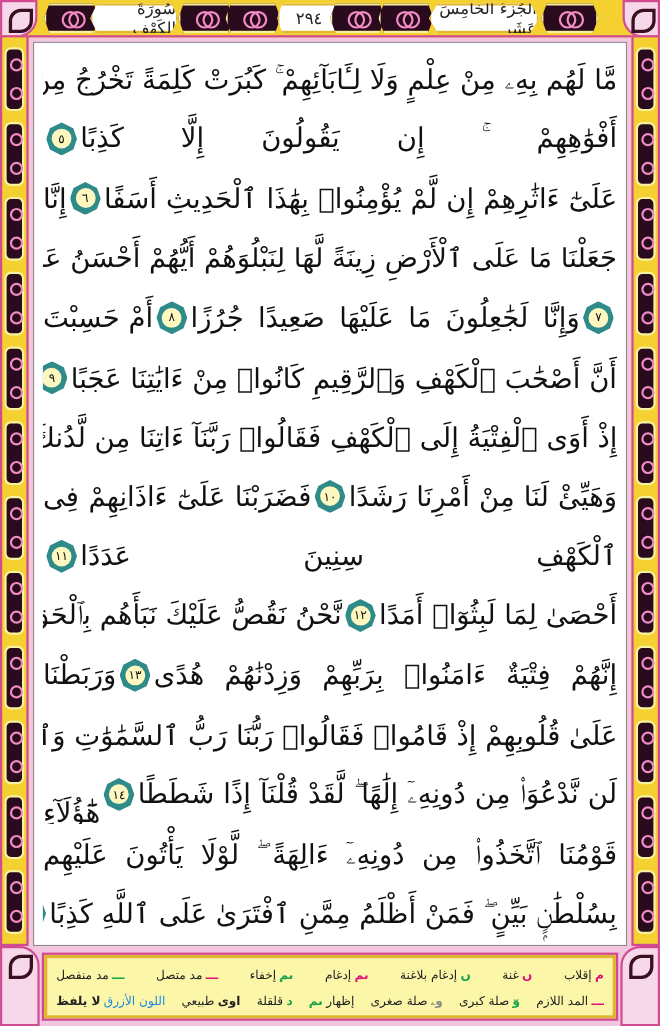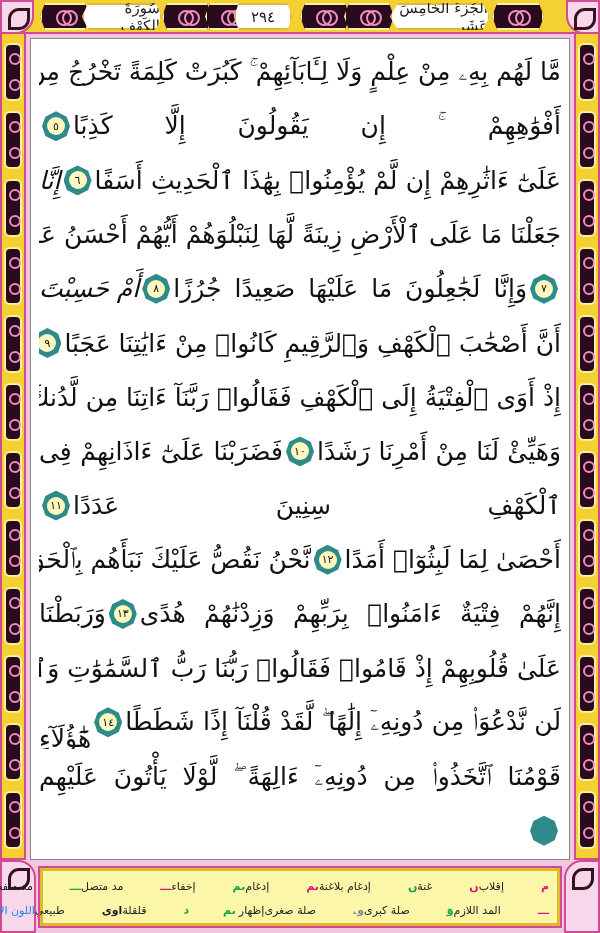--- a/index.html
+++ b/index.html
@@ -118,34 +118,34 @@
     outline:2px solid #d14b93;
     box-sizing:border-box;
     direction:rtl;
     padding:3px 8px;
     font-family:"DejaVu Sans", sans-serif; font-size:11px; color:#222;
   }
   .legend .row {
     display:flex; justify-content:space-between; align-items:center; height:24px;
   }
   .legend .item { display:inline-flex; align-items:center; gap:3px; white-space:nowrap; }
-  .legend .sw { font-weight:bold;margin-left:34px; }
+  .legend .sw { font-weight:bold; }
 </style>
 </head>
 <body>
 
 <div class="frame">
   <div class="header">
     <div class="hpanel" style="left:40px;width:50px;"></div>
     <div class="hlabel" style="left:82px;width:80px;">
       <span>سُورَةُ الكَهْف</span>
     </div>
     <div class="hpanel" style="left:162px;width:50px;"></div>
     <div class="hpanel" style="left:205px;width:50px;"></div>
-    <div class="hlabel" style="left:234px;width:58px;">
+    <div class="hlabel" style="left:252px;width:58px;">
       <span>٢٩٤</span>
     </div>
     <div class="hpanel" style="left:300px;width:50px;"></div>
     <div class="hpanel" style="left:344px;width:50px;"></div>
     <div class="hlabel" style="left:390px;width:100px;">
       <span>الجُزءُ الخامِسَ عَشَر</span>
     </div>
     <div class="hpanel" style="left:492px;width:52px;"></div>
   </div>
   <div class="corner tl"></div>
@@ -188,34 +188,34 @@
       <span class="t">أَفْوَٰهِهِمْ ۚ إِن يَقُولُونَ إِلَّا كَذِبًا</span>
       <span class="ayah">
           <span class="num">٥</span>
         </span>
     </div>
     <div class="line">
       <span class="t">عَلَىٰٓ ءَاثَٰرِهِمْ إِن لَّمْ يُؤْمِنُوا۟ بِهَٰذَا ٱلْحَدِيثِ أَسَفًا</span>
       <span class="ayah">
           <span class="num">٦</span>
         </span>
-      <span class="t" style="flex:0 0 auto;font-style:italic;">إِنَّا</span>
+      <span class="t" style="flex:0 0 auto;">إِنَّا</span>
     </div>
     <div class="line">
       <span class="t">جَعَلْنَا مَا عَلَى ٱلْأَرْضِ زِينَةً لَّهَا لِنَبْلُوَهُمْ أَيُّهُمْ أَحْسَنُ عَمَلًا</span>
     </div>
     <div class="line">
       <span class="ayah">
           <span class="num">٧</span>
         </span>
       <span class="t">وَإِنَّا لَجَٰعِلُونَ مَا عَلَيْهَا صَعِيدًا جُرُزًا</span>
       <span class="ayah">
           <span class="num">٨</span>
         </span>
-      <span class="t" style="flex:0 0 auto;font-style:italic;">أَمْ حَسِبْتَ</span>
+      <span class="t" style="flex:0 0 auto;">أَمْ حَسِبْتَ</span>
     </div>
     <div class="line">
       <span class="t">أَنَّ أَصْحَٰبَ ٱلْكَهْفِ وَٱلرَّقِيمِ كَانُوا۟ مِنْ ءَايَٰتِنَا عَجَبًا</span>
       <span class="ayah">
           <span class="num">٩</span>
         </span>
     </div>
     <div class="line">
       <span class="t">إِذْ أَوَى ٱلْفِتْيَةُ إِلَى ٱلْكَهْفِ فَقَالُوا۟ رَبَّنَآ ءَاتِنَا مِن لَّدُنكَ رَحْمَةً</span>
     </div>
@@ -253,20 +253,21 @@
       <span class="t">لَن نَّدْعُوَا۟ مِن دُونِهِۦٓ إِلَٰهًا ۖ لَّقَدْ قُلْنَآ إِذًا شَطَطًا</span>
       <span class="ayah">
           <span class="num">١٤</span>
         </span>
       <span class="t" style="flex:0 0 auto;margin-top:33px;">هَٰٓؤُلَآءِ</span>
     </div>
     <div class="line">
       <span class="t">قَوْمُنَا ٱتَّخَذُوا۟ مِن دُونِهِۦٓ ءَالِهَةً ۖ لَّوْلَا يَأْتُونَ عَلَيْهِم</span>
     </div>
     <div class="line">
+      <span class="t">بِسُلْطَٰنٍۭ بَيِّنٍ ۖ فَمَنْ أَظْلَمُ مِمَّنِ ٱفْتَرَىٰ عَلَى ٱللَّهِ كَذِبًا</span>
       <span class="ayah"></span>
     </div>
   </div>
 
   <div class="corner bl"></div>
   <div class="corner br"></div>
 
   <div class="legend">
     <div class="row">
       <span class="item">

